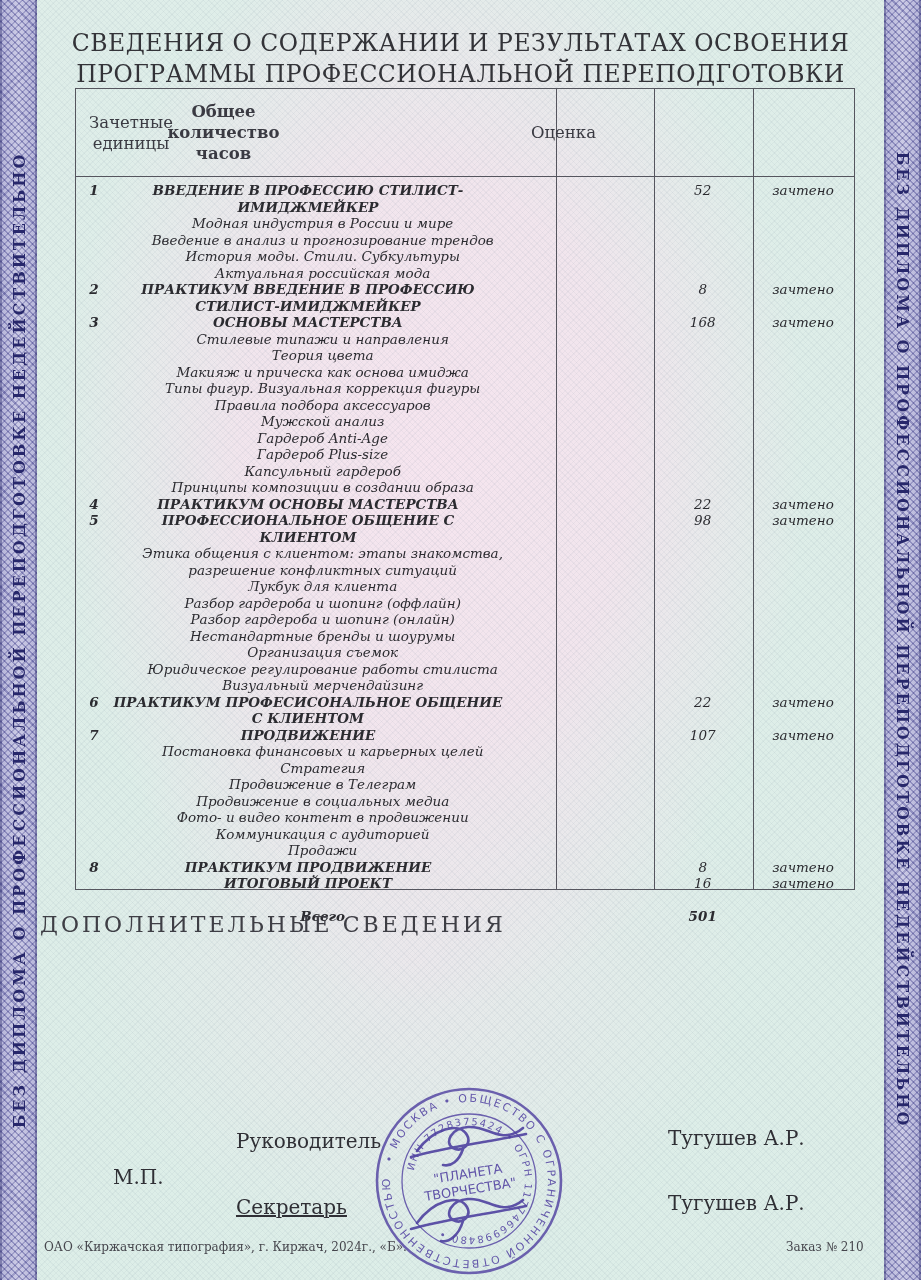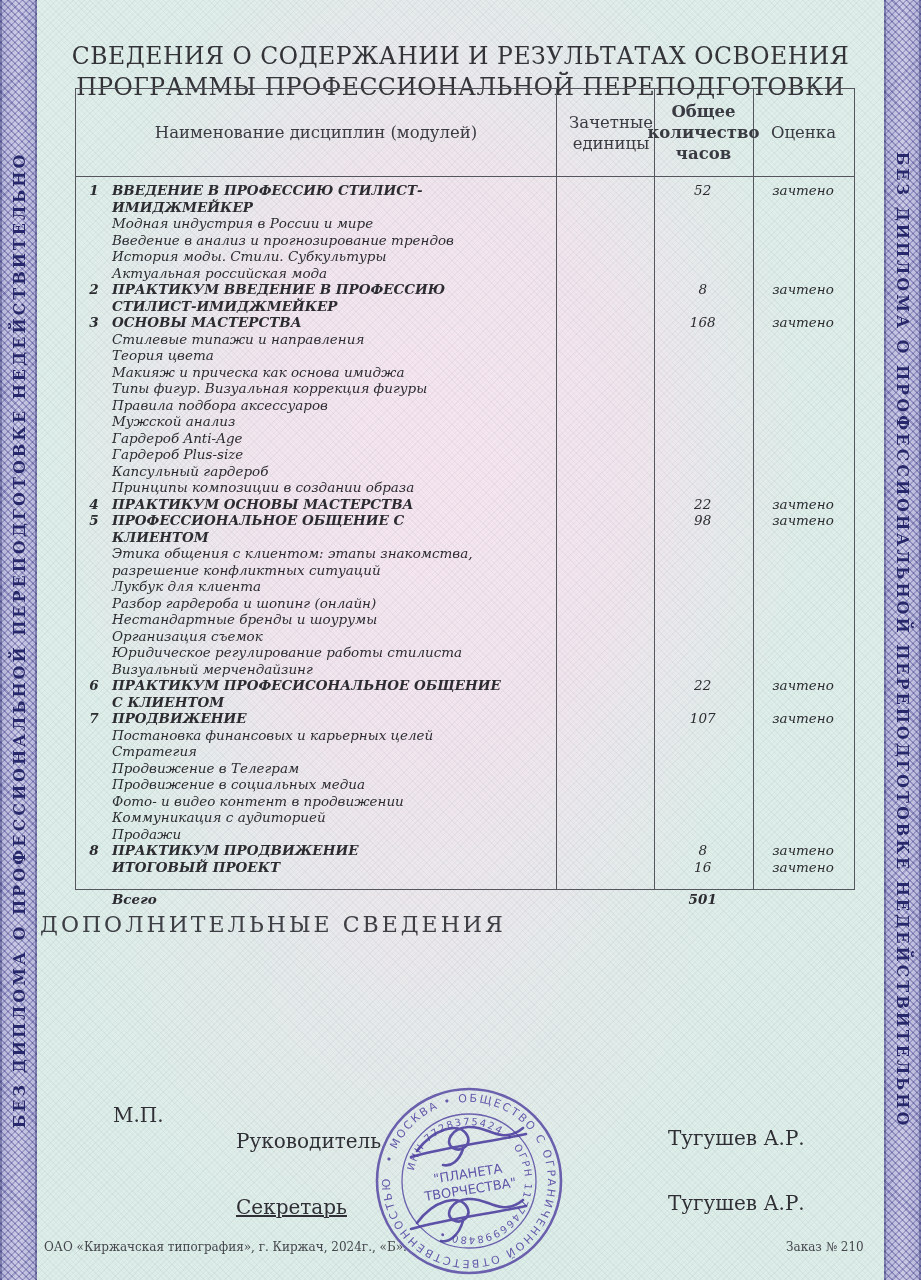--- a/index.html
+++ b/index.html
@@ -31,60 +31,60 @@
   .edge-text {
     position:absolute; top:50%; left:50%; white-space:nowrap;
     font:bold 16px "DejaVu Serif", serif; letter-spacing:3px; color:#27276b;
     writing-mode:vertical-rl; text-shadow:0 0 1px rgba(255,255,255,.5);
   }
   .edge.left  .edge-text { transform:translate(-50%,-50%) rotate(180deg); }
   .edge.right .edge-text { transform:translate(-50%,-50%); }
 
   
   .doc-title {
-    position:absolute; left:50%; transform:translateX(-50%); top:41px; width:820px;
+    position:absolute; left:50%; transform:translateX(-50%); top:28px; width:820px;
     text-align:center; font-size:23.5px; line-height:31px; color:#333338; letter-spacing:.5px;
   }
 
   
   .doc-table {
     position:absolute; left:75px; top:88px; width:780px; height:802px;
     border:1px solid #55555e; color:#2b2b30;
   }
   .vline { position:absolute; top:0; bottom:0; width:1px; background:#55555e; }
   .vline.c1 { left:480px; } .vline.c2 { left:578px; } .vline.c3 { left:677px; }
   .hline { position:absolute; left:0; right:0; top:87px; height:1px; background:#55555e; }
   .thead { position:absolute; top:0; left:0; right:0; height:87px; display:flex; }
   .th { display:flex; align-items:center; justify-content:center; text-align:center;
         font-size:16.5px; line-height:21px; color:#3a3a42; }
   .th.name{ width:480px; } .th.credits{ width:98px;padding-left:12px; } .th.hours{ width:99px;font-weight:bold; } .th.grade{ flex:1;text-align:center; }
   .tbody { position:absolute; top:88px; left:0; right:0; bottom:0; padding-top:5px;
            font-style:italic; font-size:13.5px; line-height:16.5px; }
   .trow { display:flex; align-items:flex-start; }
   .td-num { width:36px; text-align:center; font-weight:bold; }
-  .td-name { width:444px; padding-right:22px; }
+  .td-name { width:444px; padding-right:22px;text-align:center; }
   .mod-title { font-weight:bold; max-width:392px; }
   .sub { font-weight:normal; }
   .td-credits { width:98px; text-align:center; }
   .td-hours { width:99px; text-align:center; }
   .td-grade { width:102px; text-align:center; }
   .total-row { margin-top:16px; font-weight:bold; }
 
   
   .additional-heading {
     position:absolute; left:40px; top:912px; font-size:22px; letter-spacing:3px; color:#3e3e45;
   }
 
   
   .sig-label, .sig-name, .mp { position:absolute; font-size:20px; color:#2f2f35; }
   .lbl-director { left:236px; top:1129px; }
   .lbl-secretary { left:236px; top:1195px;text-decoration:underline; }
   .name-director { left:668px; top:1126px; }
   .name-secretary { left:668px; top:1191px; }
-  .mp { left:113px; top:1103px; }
+  .mp { left:113px; top:1165px; }
 
   
   .stamp { position:absolute; left:371px; top:1083px; width:196px; height:196px; z-index:2; }
 
   
   .print-note, .order-no { position:absolute; top:1240px; font-size:12px; color:#46464d; }
   .print-note { left:44px; }
   .order-no { left:786px; }
 </style>
 </head>
@@ -103,21 +103,20 @@
     <div>СВЕДЕНИЯ О СОДЕРЖАНИИ И РЕЗУЛЬТАТАХ ОСВОЕНИЯ</div>
     <div>ПРОГРАММЫ ПРОФЕССИОНАЛЬНОЙ ПЕРЕПОДГОТОВКИ</div>
   </div>
 
   <div class="doc-table">
     <div class="vline c1"></div>
     <div class="vline c2"></div>
     <div class="vline c3"></div>
     <div class="hline"></div>
     <div class="thead">
-      <div class="th name">Наименование дисциплин (модулей)</div>
       <div class="th credits">Зачетные единицы</div>
       <div class="th hours">Общее количество часов</div>
       <div class="th grade">Оценка</div>
     </div>
     <div class="tbody">
 
       <div class="trow">
           <div class="td-num">1</div>
           <div class="td-name">
             <div class="mod-title">ВВЕДЕНИЕ В ПРОФЕССИЮ СТИЛИСТ-ИМИДЖМЕЙКЕР</div>
@@ -166,20 +165,21 @@
           <div class="td-credits"></div>
           <div class="td-hours">22</div>
           <div class="td-grade">зачтено</div>
         </div>
         <div class="trow">
           <div class="td-num">5</div>
           <div class="td-name">
             <div class="mod-title">ПРОФЕССИОНАЛЬНОЕ ОБЩЕНИЕ С КЛИЕНТОМ</div>
             <div class="sub">Этика общения с клиентом: этапы знакомства, разрешение конфликтных ситуаций</div>
             <div class="sub">Лукбук для клиента</div>
+            <div class="sub">Разбор гардероба и шопинг (оффлайн)</div>
             <div class="sub">Разбор гардероба и шопинг (онлайн)</div>
             <div class="sub">Нестандартные бренды и шоурумы</div>
             <div class="sub">Организация съемок</div>
             <div class="sub">Юридическое регулирование работы стилиста</div>
             <div class="sub">Визуальный мерчендайзинг</div>
           </div>
           <div class="td-credits"></div>
           <div class="td-hours">98</div>
           <div class="td-grade">зачтено</div>
         </div>

